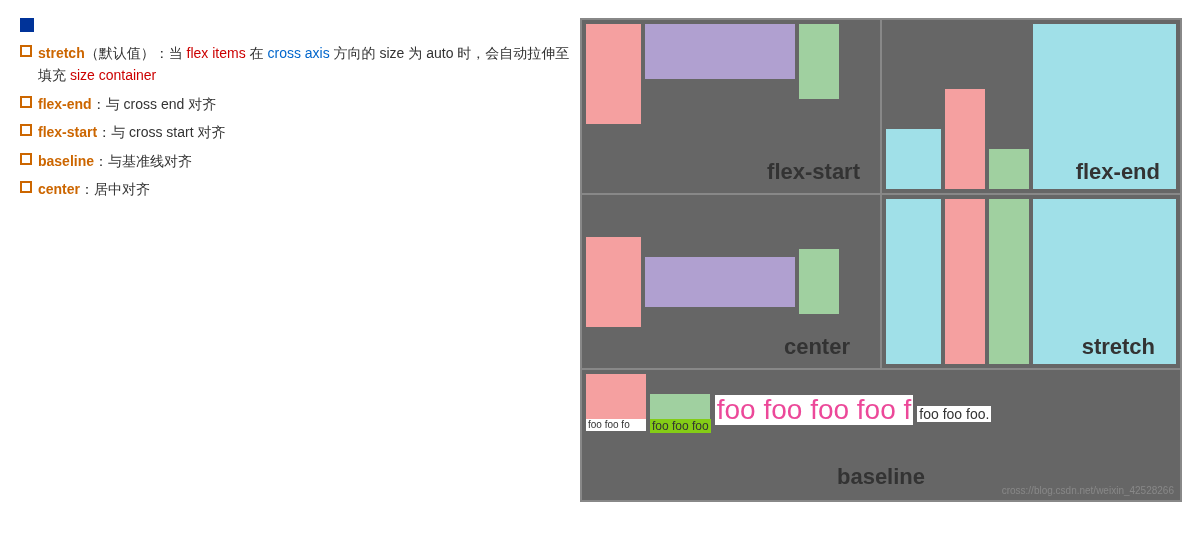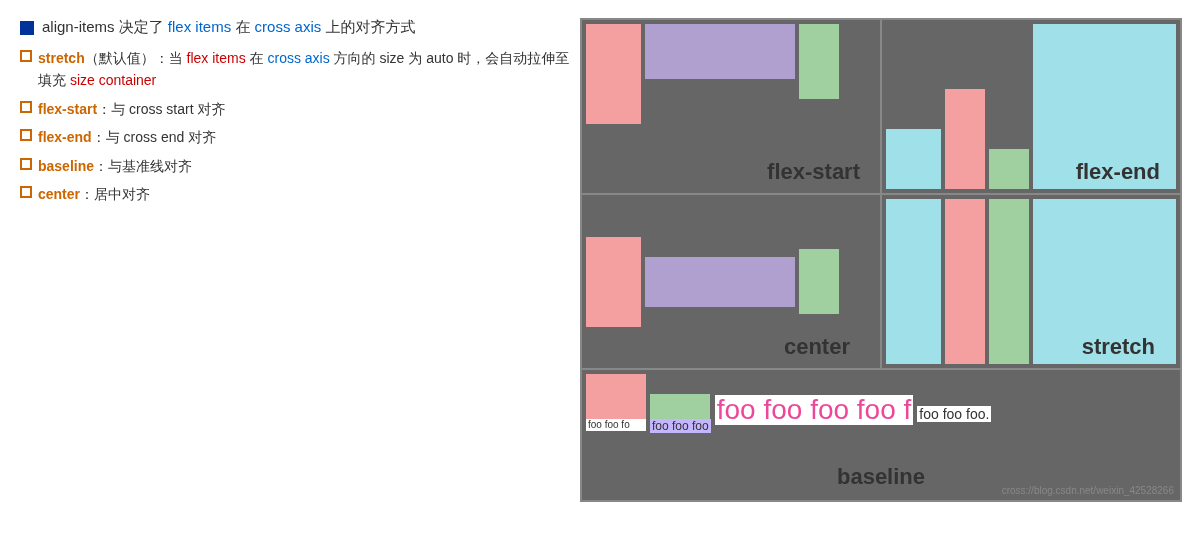--- a/index.html
+++ b/index.html
@@ -196,43 +196,40 @@
       font-size: 10px;
       color: #888;
     }
   </style>
 </head>
 <body>
 
 <div class="left-panel">
   <div class="title-row">
     <div class="blue-square"></div>
-    <span class="title-text">
-      <span>align-items 决定了 </span><span class="highlight-blue">flex items</span><span> 在 </span><span class="highlight-blue">cross axis</span><span> 上的对齐方式</span>
-    </span>
   </div>
 
   <div class="desc-row">
     <div class="orange-square"></div>
     <span class="desc-text">
       <span class="kw-orange">stretch</span>（默认值）：当 <span class="kw-red">flex items</span> 在 <span class="kw-blue">cross axis</span> 方向的 size 为 auto 时，会自动拉伸至填充 <span class="kw-red">size container</span>
     </span>
   </div>
 
   <div class="desc-row">
     <div class="orange-square"></div>
     <span class="desc-text">
+      <span class="kw-orange">flex-end</span>：与 cross end 对齐
+    </span>
+  </div>
+
+  <div class="desc-row">
+    <div class="orange-square"></div>
+    <span class="desc-text">
       <span class="kw-orange">flex-start</span>：与 cross start 对齐
-    </span>
-  </div>
-
-  <div class="desc-row">
-    <div class="orange-square"></div>
-    <span class="desc-text">
-      <span class="kw-orange">flex-end</span>：与 cross end 对齐
     </span>
   </div>
 
   <div class="desc-row">
     <div class="orange-square"></div>
     <span class="desc-text">
       <span class="kw-orange">baseline</span>：与基准线对齐
     </span>
   </div>
 
@@ -286,21 +283,21 @@
     <div class="row3">
       <div class="row3-baseline">
 
         <div class="baseline-item" style="align-self: baseline;">
           <div class="box-pink" style="width:60px; height:45px; margin-bottom:0;"></div>
           <span class="baseline-text" style="font-size:10px; background:#fff;">foo foo fo</span>
         </div>
 
         <div class="baseline-item" style="align-self: baseline;">
           <div class="box-green" style="width:60px; height:25px;"></div>
-          <span class="baseline-text" style="font-size:12px; background:#c4b5fd;">foo foo foo</span>
+          <span class="baseline-text" style="font-size:12px; background:#84cc16;">foo foo foo</span>
         </div>
 
         <div class="baseline-item" style="align-self: baseline;">
           <span class="baseline-text" style="font-size:28px; color:#ec4899; background:#fff; font-weight:normal;">foo foo foo foo f</span>
         </div>
 
         <div class="baseline-item" style="align-self: baseline; justify-content: flex-end;">
           <span class="baseline-text" style="font-size:14px; background:#fff;">foo foo foo.</span>
         </div>
         <span class="cell-label" style="bottom:10px; left:50%; transform:translateX(-50%); position:absolute;">baseline</span>

